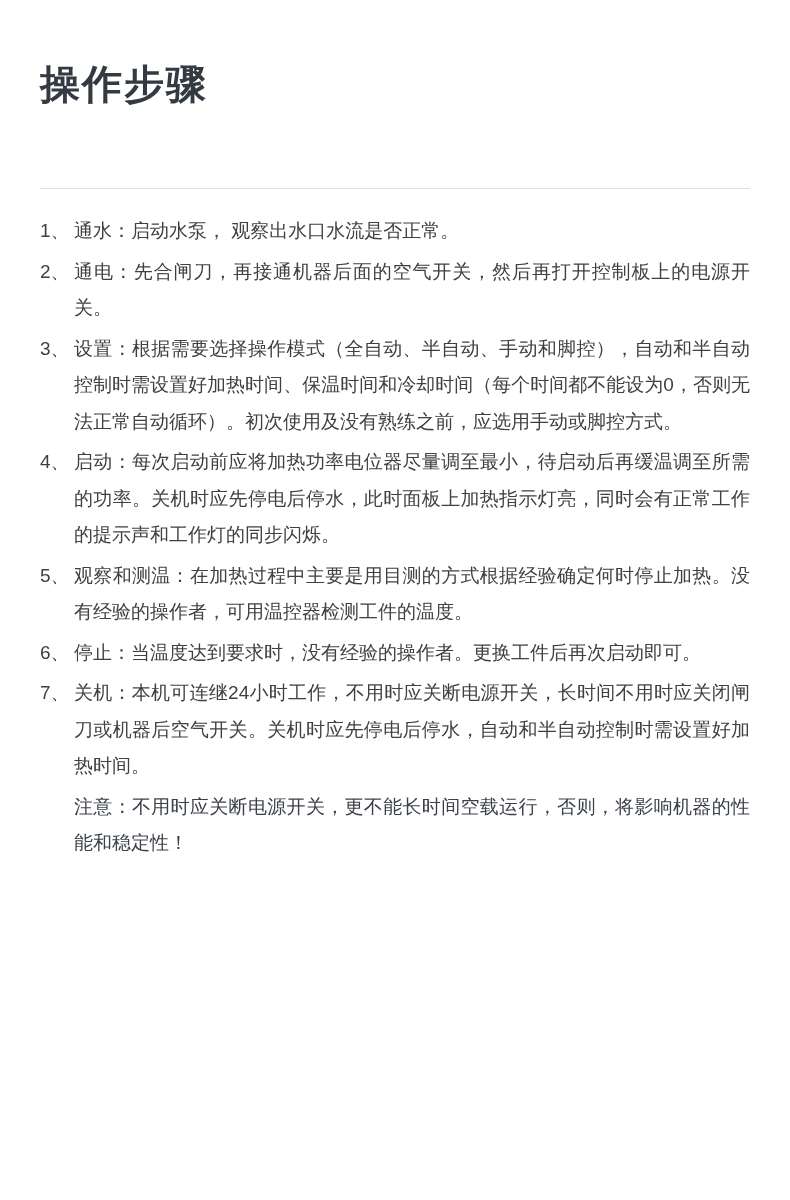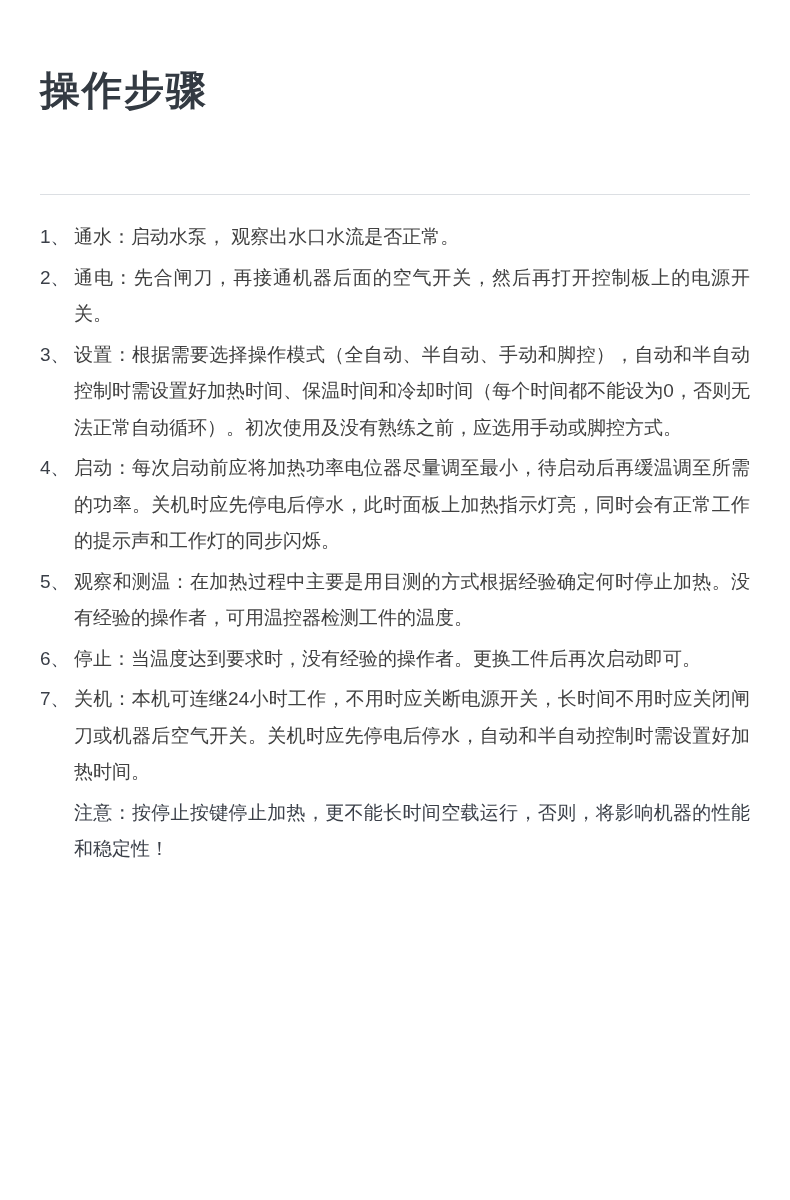--- a/index.html
+++ b/index.html
@@ -12,21 +12,21 @@
     width: 790px;
     height: 1200px;
     font-family: "Liberation Sans", sans-serif;
     color: #3a3f48;
     position: relative;
     overflow: hidden;
   }
   .page {
     width: 790px;
     height: 1200px;
-    padding: 8px 40px;
+    padding: 2px 40px;
     position: relative;
   }
   
   .header {
     position: relative;
     height: 150px;
   }
   .title {
     position: absolute;
     left: 0;
@@ -136,16 +136,16 @@
     <div class="step">
       <div class="step-num">6、</div>
       <div class="step-body">停止：当温度达到要求时，没有经验的操作者。更换工件后再次启动即可。</div>
     </div>
 
     <div class="step">
       <div class="step-num">7、</div>
       <div class="step-body">关机：本机可连继24小时工作，不用时应关断电源开关，长时间不用时应关闭闸刀或机器后空气开关。关机时应先停电后停水，自动和半自动控制时需设置好加热时间。</div>
     </div>
 
-    <div class="note">注意：按停止按键停止加热，更不能长时间空载运行，否则，将影响机器的性能和稳定性！</div>
+    <div class="note">注意：不用时应关断电源开关，更不能长时间空载运行，否则，将影响机器的性能和稳定性！</div>
 
   </div>
 </div>
 
 </body></html>

